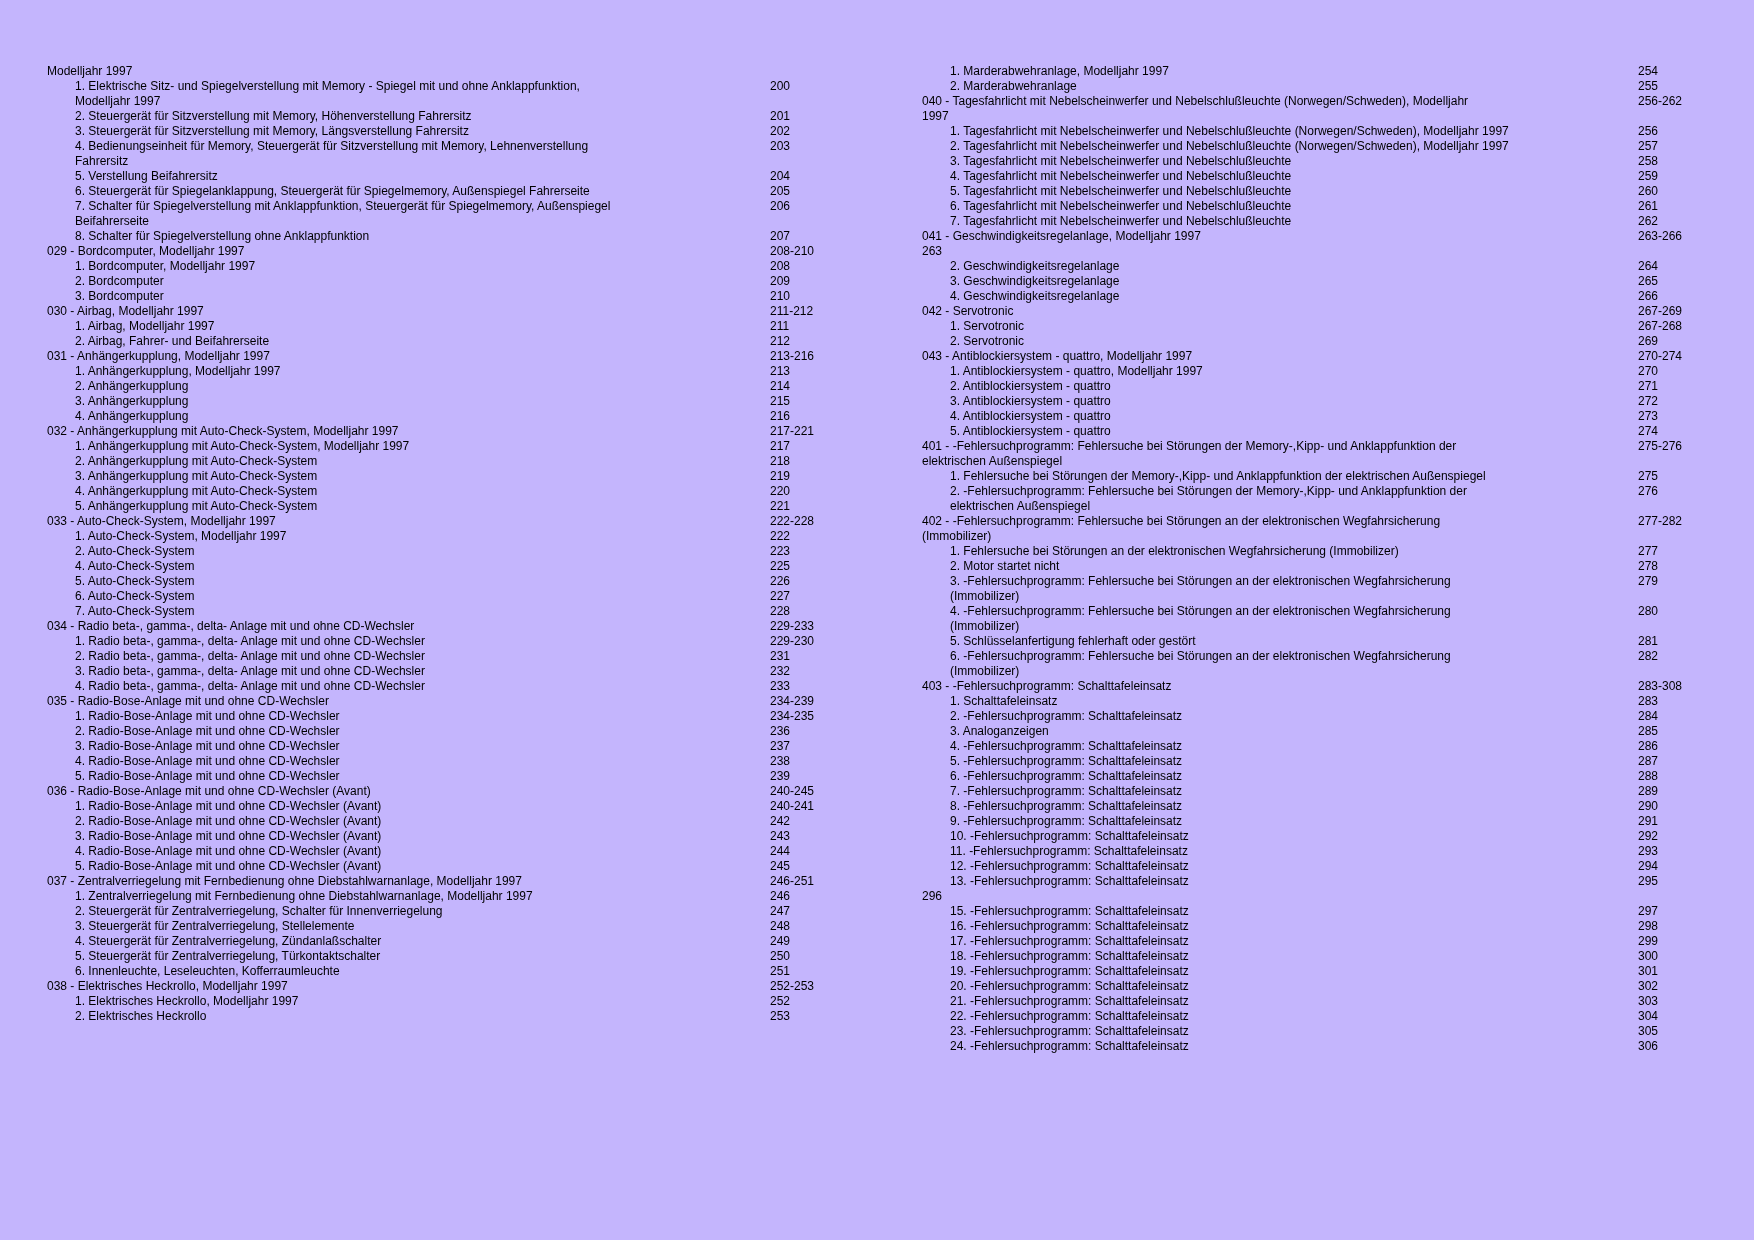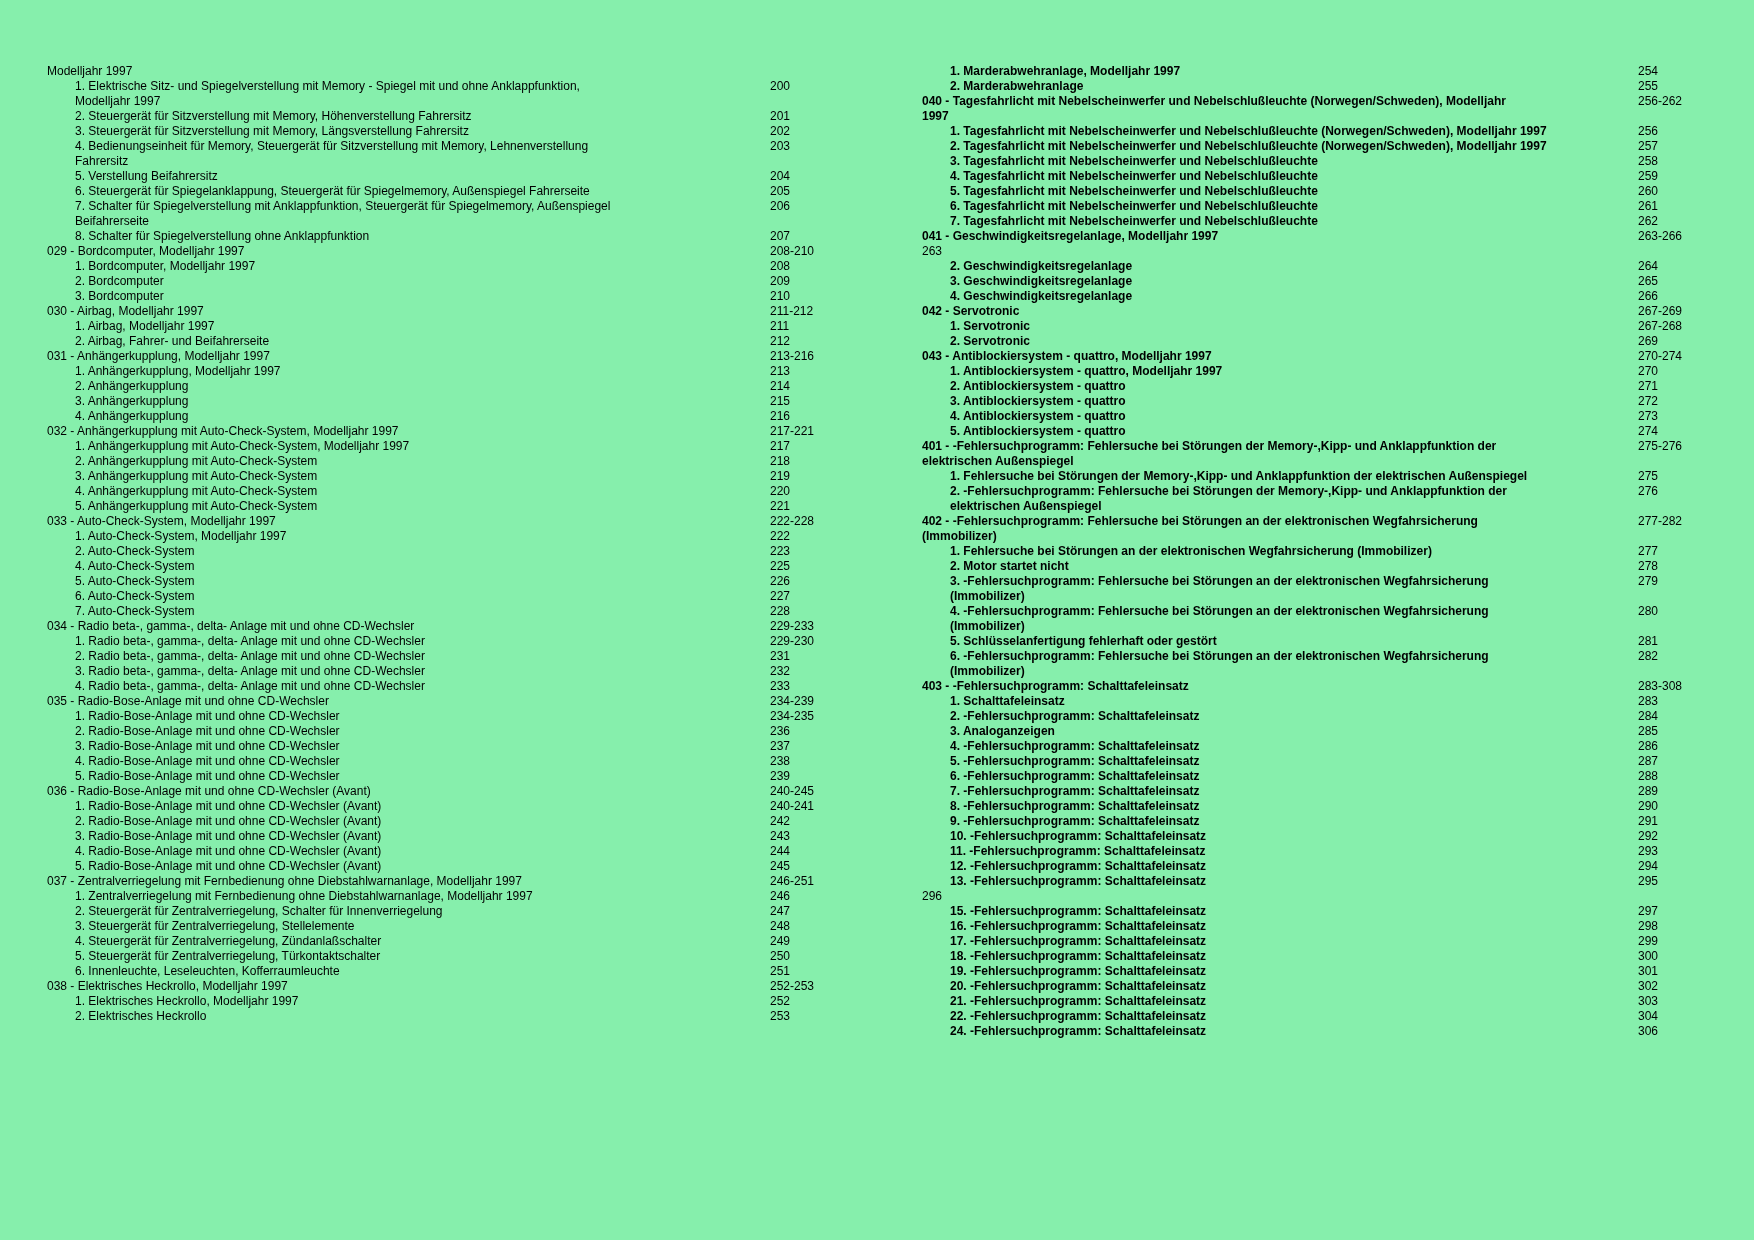--- a/index.html
+++ b/index.html
@@ -4,36 +4,36 @@
 <style>
   html, body {
     margin: 0;
     padding: 0;
     background: #ffffff;
   }
   .page {
     position: relative;
     width: 1754px;
     height: 1240px;
-    background: #86efac;
+    background: #c4b5fd;
     font-family: "Liberation Sans", "DejaVu Sans", sans-serif;
     font-size: 12px;
     line-height: 15px;
     color: #000000;
     overflow: hidden;
   }
   .col {
     position: absolute;
     top: 64px;
   }
   #col-left  { left: 47px;  width: 800px; }
   #col-right { left: 922px; width: 800px; }
   .entry { display: flex; align-items: flex-start; }
   #col-left  .entry-text { width: 723px; box-sizing: border-box; flex: 0 0 auto; }
-  #col-right .entry-text { width: 716px; box-sizing: border-box; flex: 0 0 auto; font-weight: bold; }
+  #col-right .entry-text { width: 716px; box-sizing: border-box; flex: 0 0 auto; }
   .entry.sub .entry-text { padding-left: 28px; }
   .entry-page { flex: 0 0 auto; white-space: nowrap; }
   .line { white-space: nowrap; }
 </style>
 </head>
 <body>
 
 <div class="page">
   <div class="col" id="col-left">
       <div class="entry">
@@ -745,18 +745,24 @@
         <div class="entry-page">303</div>
       </div>
       <div class="entry sub">
         <div class="entry-text">
           <div class="line">22. -Fehlersuchprogramm: Schalttafeleinsatz</div>
         </div>
         <div class="entry-page">304</div>
       </div>
       <div class="entry sub">
         <div class="entry-text">
+          <div class="line">23. -Fehlersuchprogramm: Schalttafeleinsatz</div>
+        </div>
+        <div class="entry-page">305</div>
+      </div>
+      <div class="entry sub">
+        <div class="entry-text">
           <div class="line">24. -Fehlersuchprogramm: Schalttafeleinsatz</div>
         </div>
         <div class="entry-page">306</div>
       </div>
     </div>
 </div>
 
 </body></html>

